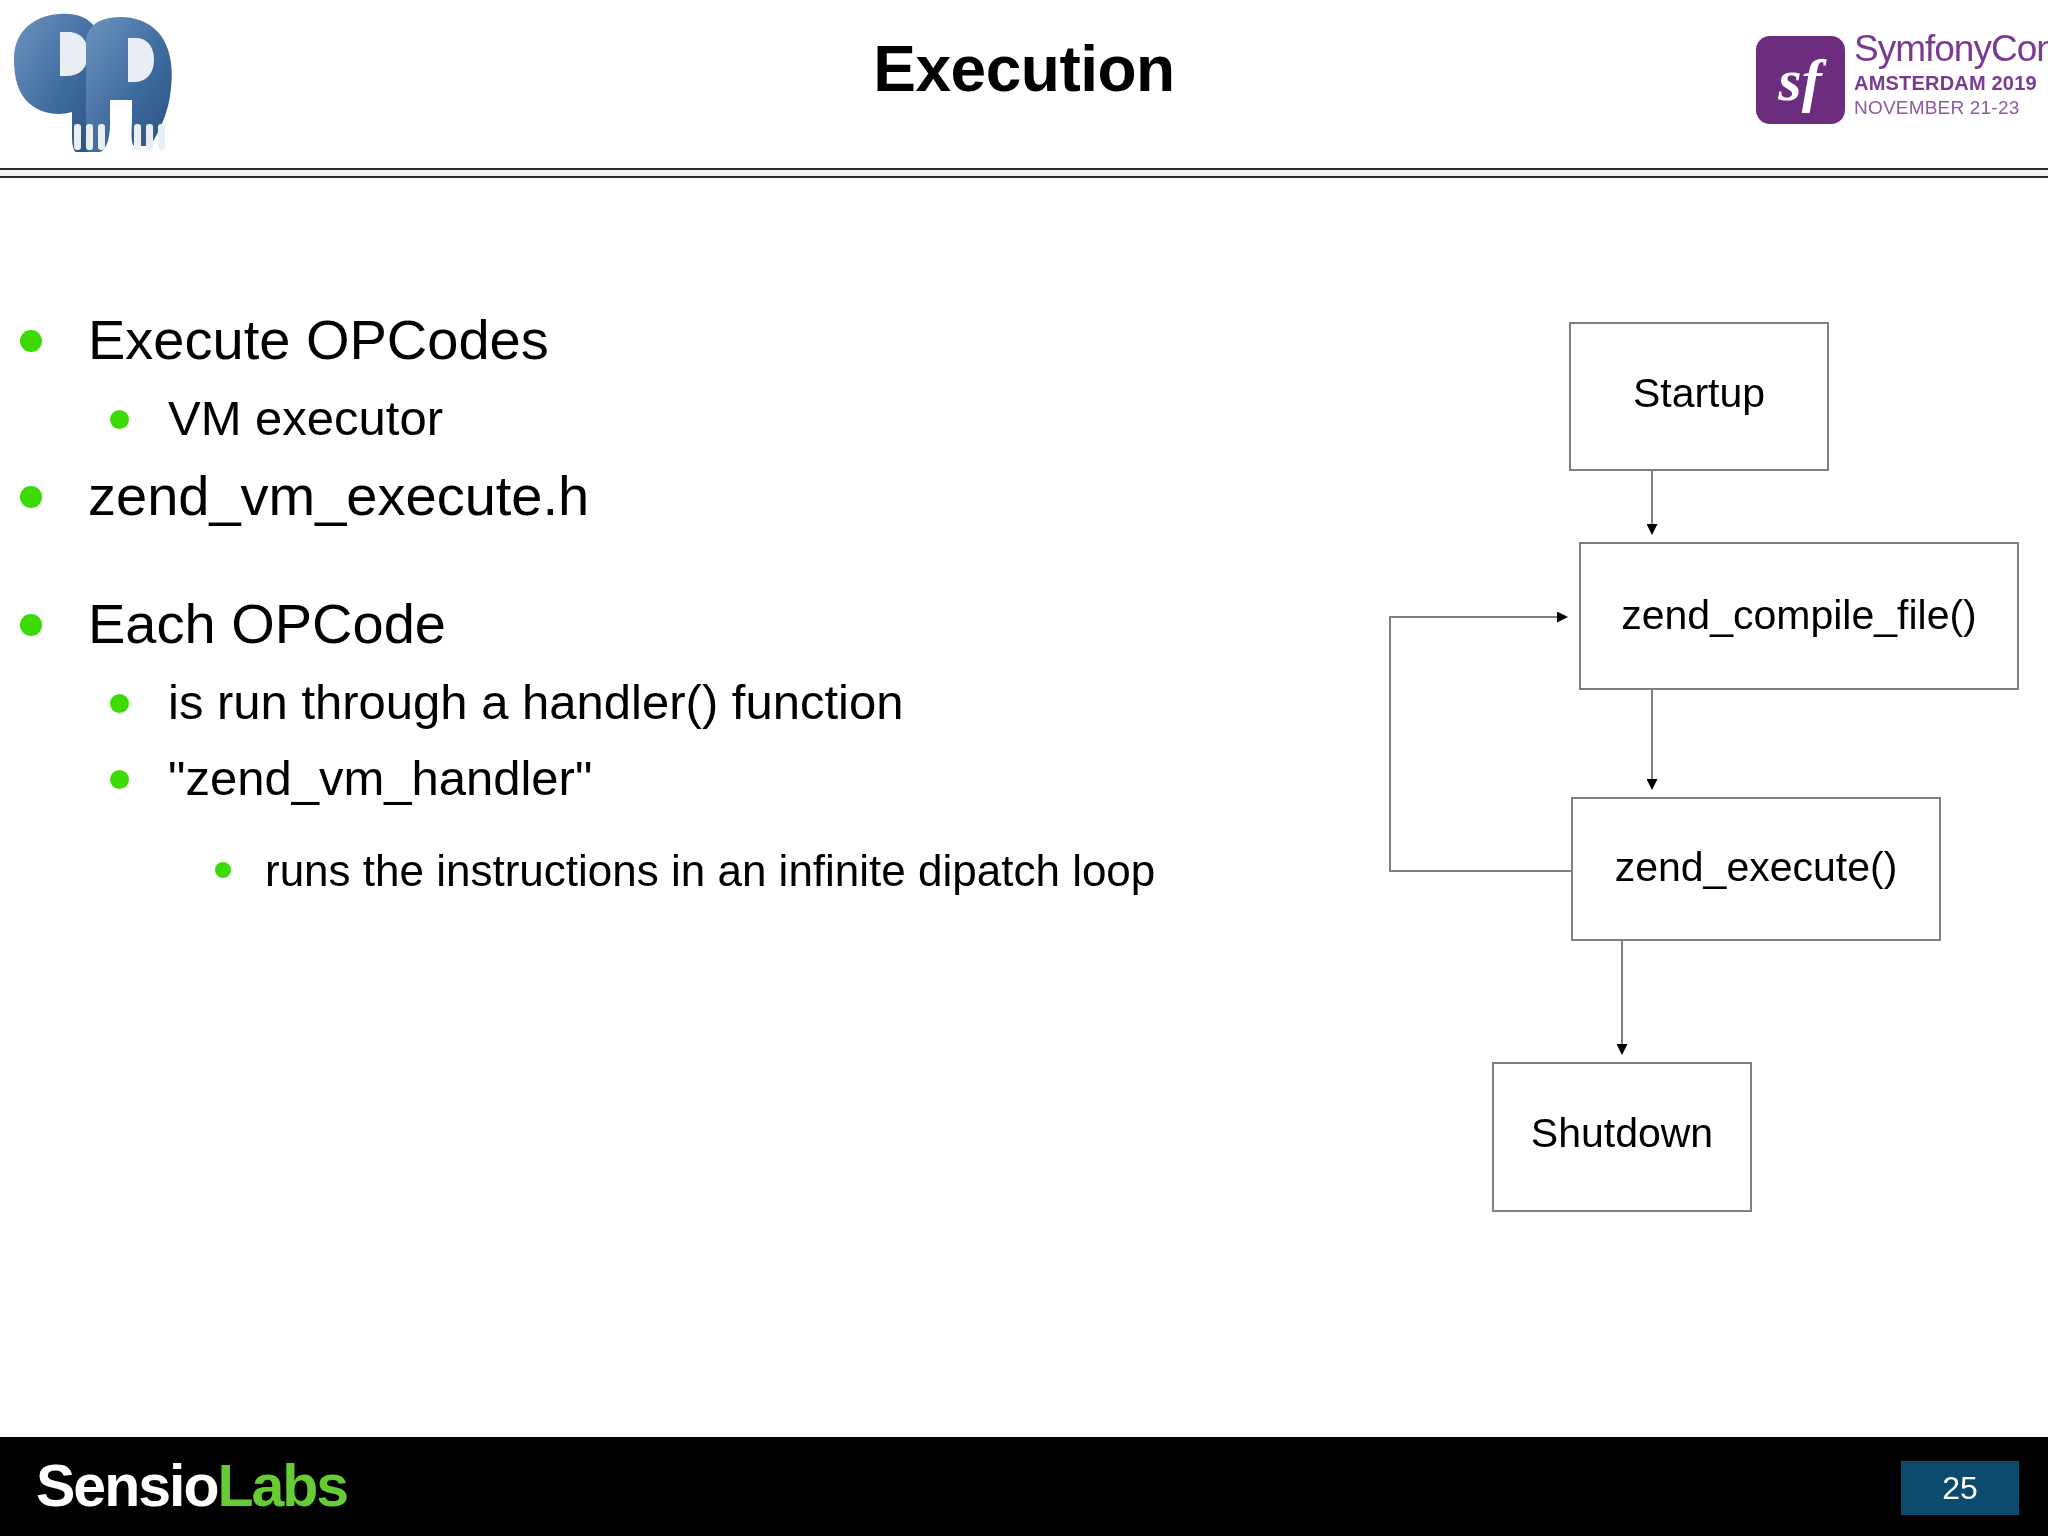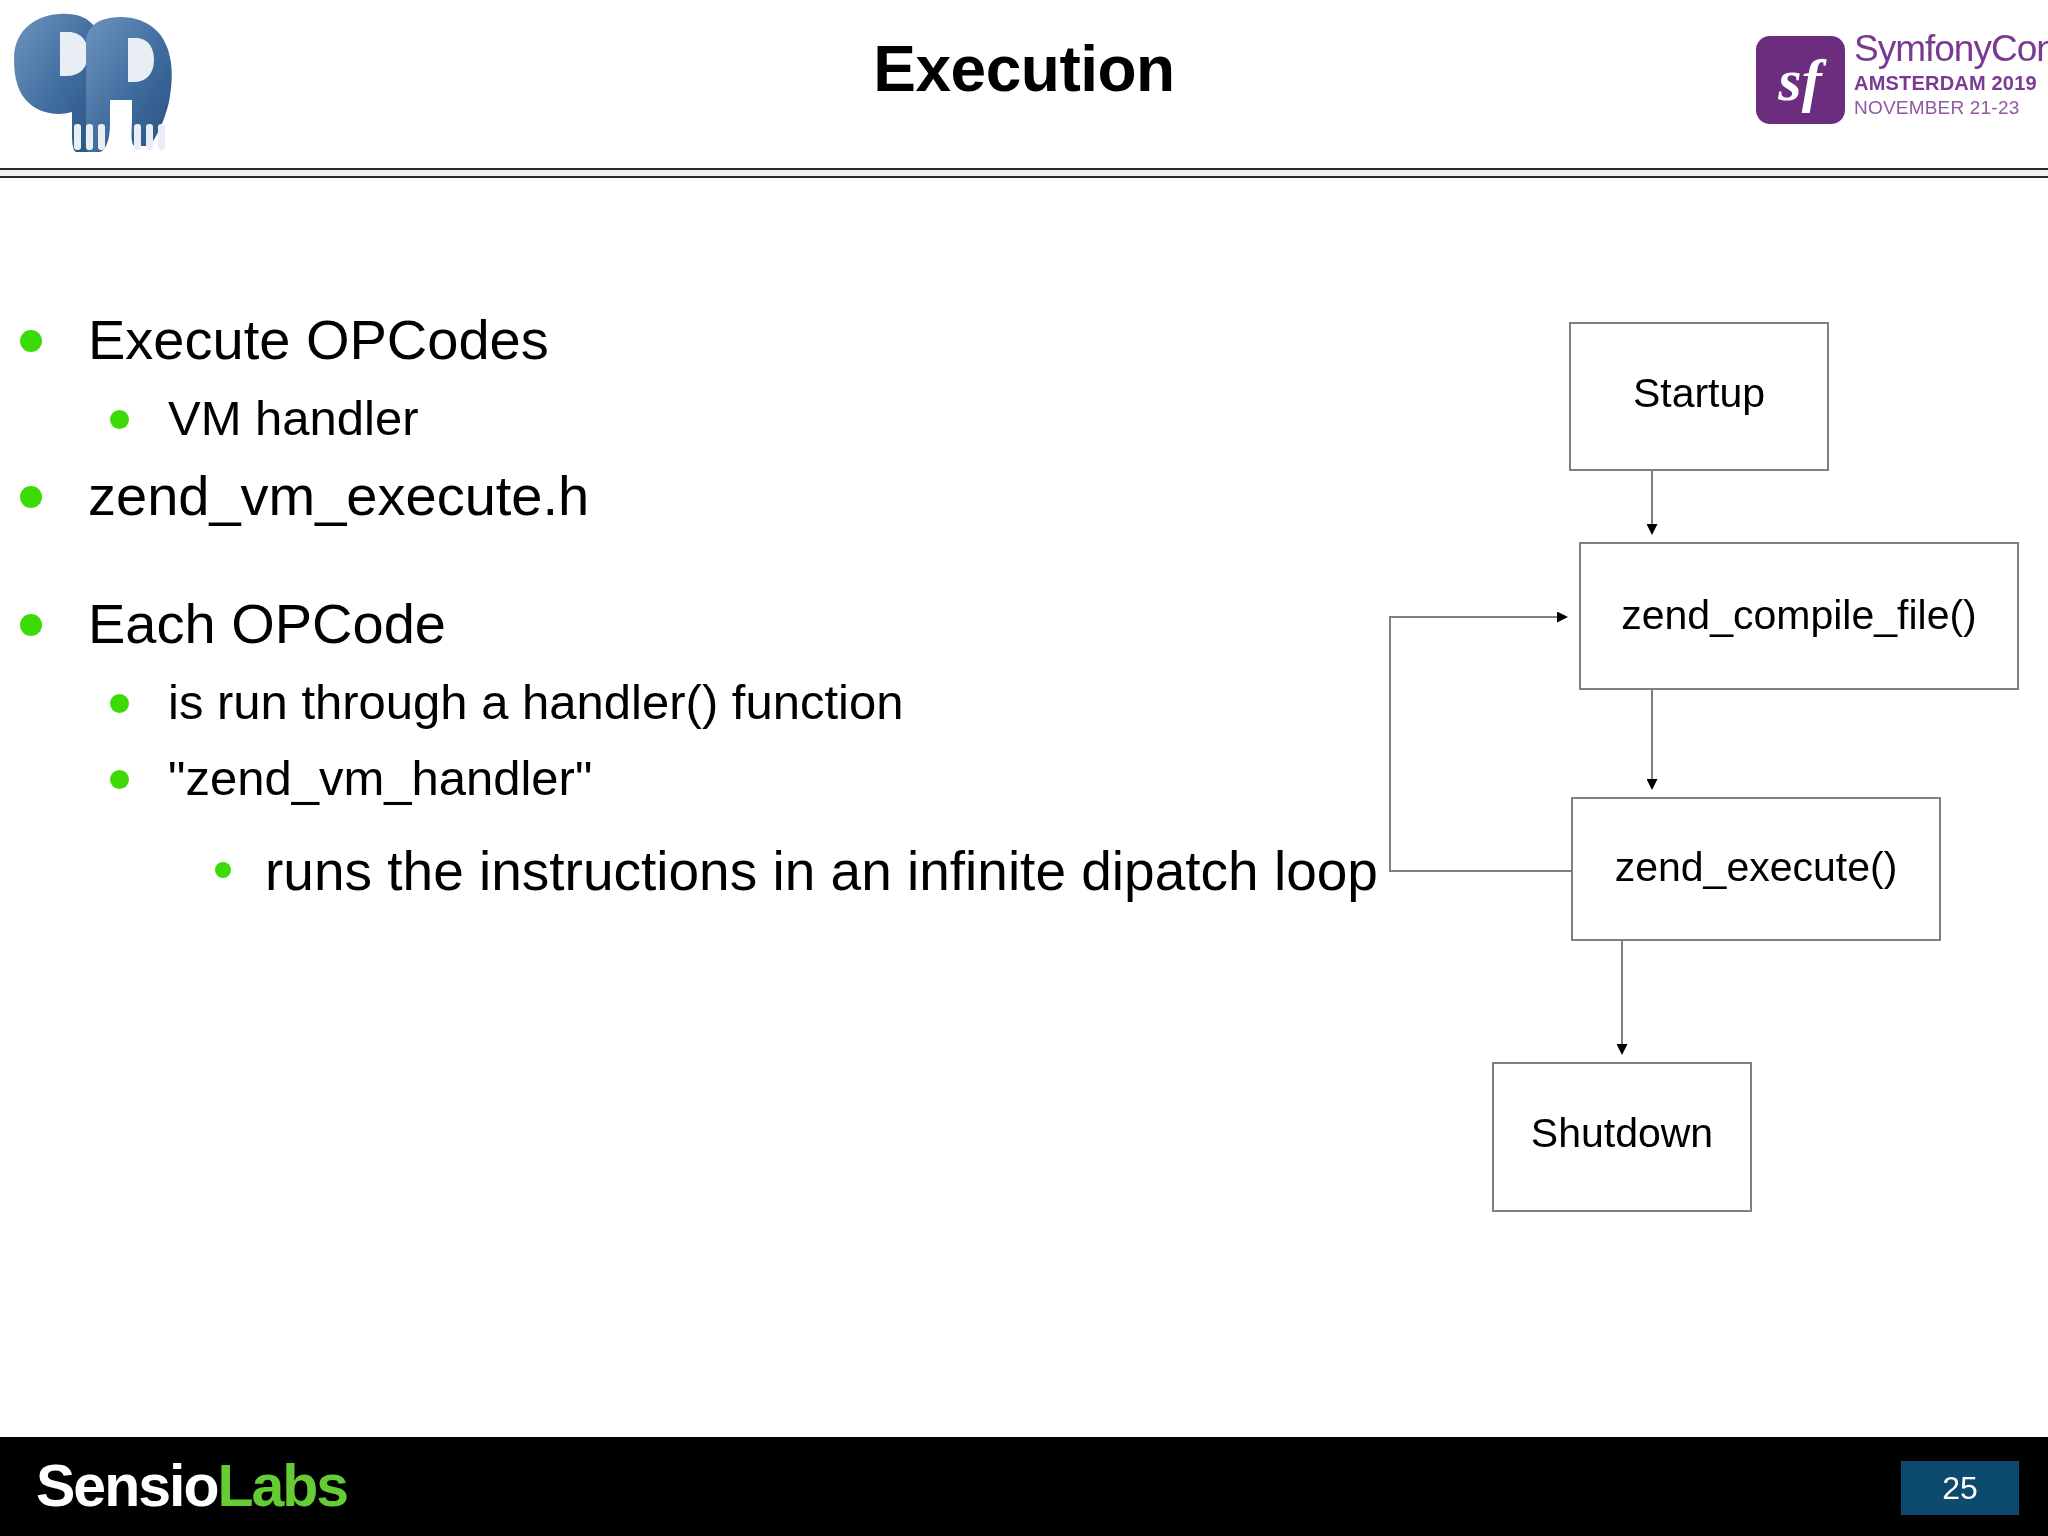--- a/index.html
+++ b/index.html
@@ -68,21 +68,21 @@
   .l1 .txt{margin-left:68px;font-size:56px;line-height:80px;}
 
   
   .l2{margin-left:110px;min-height:76px;}
   .l2 .dot{left:0px;top:30px;width:19px;height:19px;}
   .l2 .txt{margin-left:58px;font-size:49px;line-height:76px;}
 
   
   .l3{margin-left:215px;}
   .l3 .dot{left:0px;top:24px;width:16px;height:16px;}
-  .l3 .txt{margin-left:50px;font-size:55px;line-height:66px;max-width:1190px;}
+  .l3 .txt{margin-left:50px;font-size:44px;line-height:66px;max-width:1190px;}
 
   .sp-s{height:24px;}
   .sp-m{height:48px;}
   .sp-l{height:22px;}
 
   
   .flow{position:absolute;left:1330px;top:295px;width:718px;height:1000px;}
   .flow svg{display:block;}
   .node-label{
     font-family:"Liberation Sans",sans-serif;
@@ -163,21 +163,21 @@
   <div class="bullets">
 
     <div class="bi l1">
       <span class="dot"></span>
       <span class="txt">Execute OPCodes</span>
     </div>
 
 
     <div class="bi l2">
       <span class="dot"></span>
-      <span class="txt">VM handler</span>
+      <span class="txt">VM executor</span>
     </div>
 
     <div class="bi l1">
       <span class="dot"></span>
       <span class="txt">zend_vm_execute.h</span>
     </div>
 
     <div class="sp-m"></div>
 
     <div class="bi l1">

